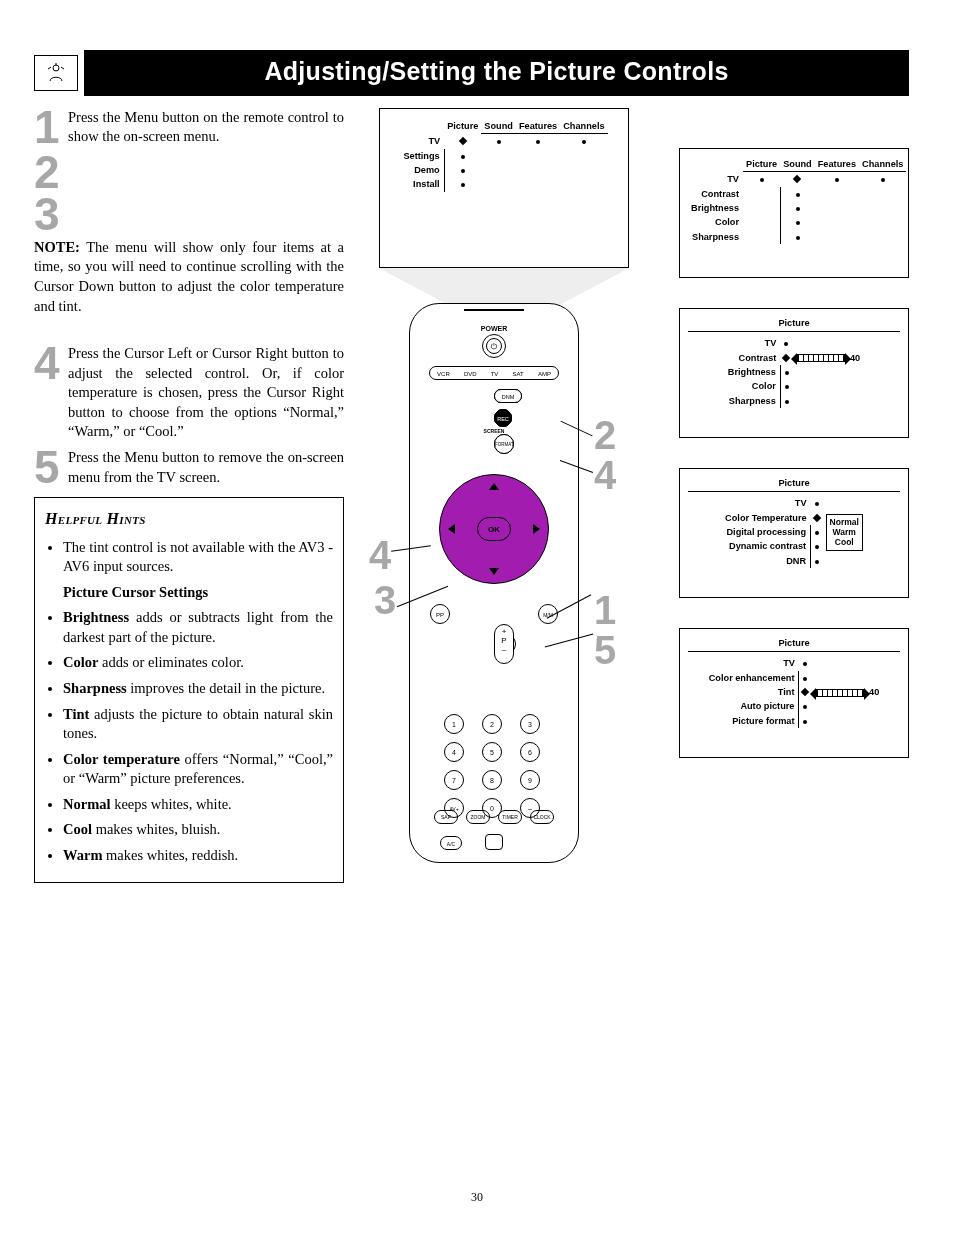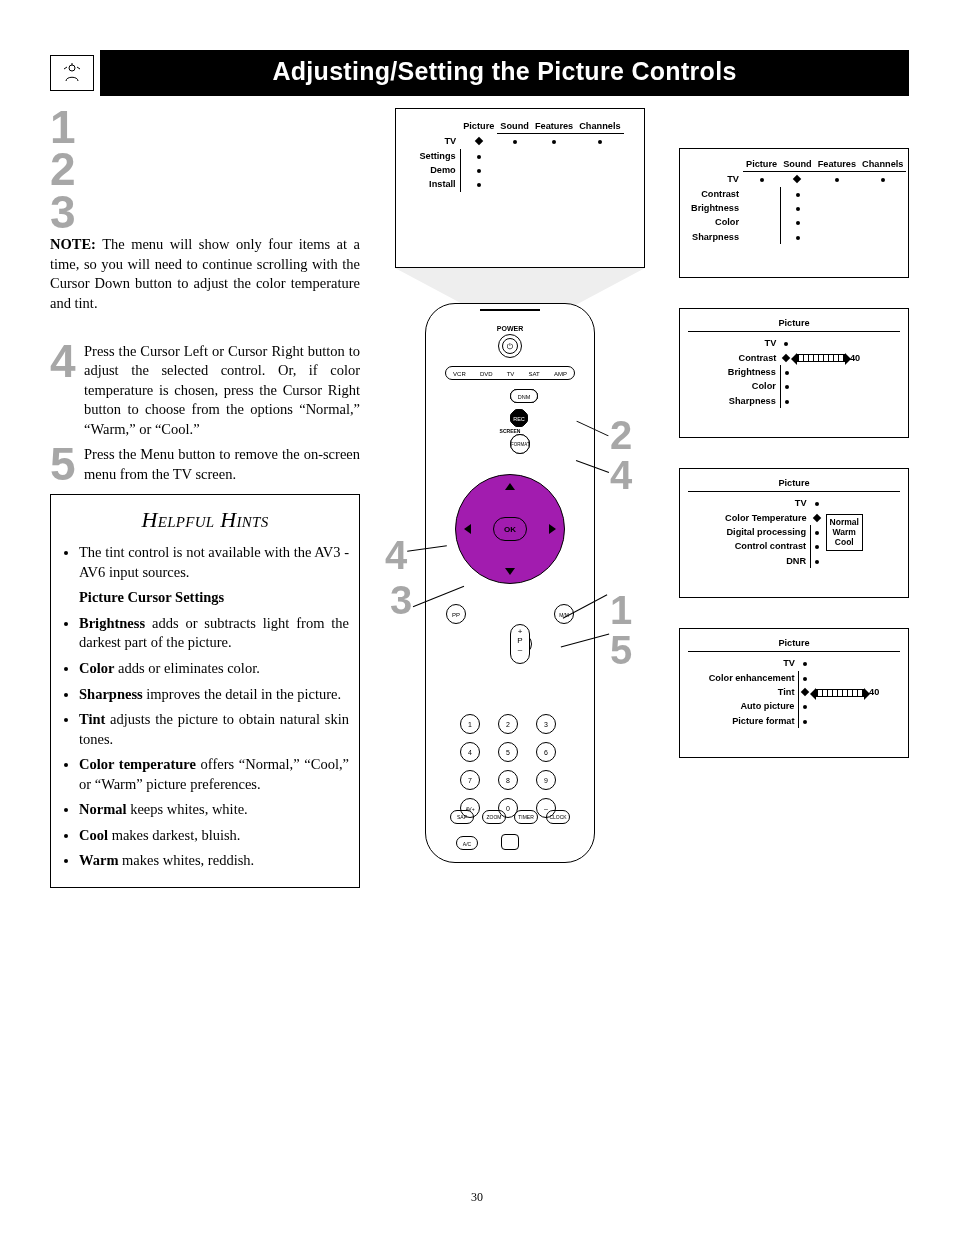--- a/index.html
+++ b/index.html
@@ -9,21 +9,21 @@
     padding: 0;
     background: #fff;
     color: #000;
     font-size: 14.5px;
     line-height: 1.35;
   }
   .page {
     width: 954px;
     height: 1235px;
     margin: 0 auto;
-    padding: 50px 45px 30px 50px;
+    padding: 50px 45px 30px 34px;
     position: relative;
   }
   .title-row {
     display: flex;
     align-items: center;
     margin-bottom: 12px;
   }
   .title-icon-box {
     width: 44px;
     height: 36px;
@@ -72,25 +72,25 @@
   .note { margin: 6px 0 28px; text-align: justify; }
   .note b { font-weight: bold; }
 
   .hints-box {
     border: 1px solid #000;
     padding: 6px 10px 10px 10px;
     margin-top: 10px;
   }
   .hints-title {
     font-family: Georgia, "Times New Roman", serif;
-    font-weight: normal;
+    font-weight: bold;
     font-style: italic;
     font-variant: small-caps;
-    font-size: 22px;
-    text-align: center;
+    font-size: 16px;
+    text-align: left;
     margin: 4px 0 8px;
     letter-spacing: 0.3px;
   }
   .hints-box ul { margin: 0; padding-left: 18px; }
   .hints-box li { margin-bottom: 6px; text-align: justify; }
   .settings-sub { font-weight: bold; margin: 6px 0 6px 18px; }
 
   
   .screen {
     border: 1px solid #000;
@@ -198,20 +198,21 @@
     </div>
     <div class="title-bar">Adjusting/Setting the Picture Controls</div>
   </div>
 
   <div class="content-row">
 
     <div class="left-col">
 
       <div class="step">
         <div class="step-num">1</div>
+        <div class="step-text">Press the Menu button on the remote control to show the on-screen menu.</div>
       </div>
       <div class="step">
         <div class="step-num">2</div>
       </div>
       <div class="step">
         <div class="step-num">3</div>
       </div>
 
       <p class="note">
         <b>NOTE:</b>
@@ -233,21 +234,21 @@
           <li>The tint control is not available with the AV3 - AV6 input sources.</li>
         </ul>
         <div class="settings-sub">Picture Cursor Settings</div>
         <ul>
           <li><b>Brightness</b><span> adds or subtracts light from the darkest part of the picture.</span></li>
           <li><b>Color</b><span> adds or eliminates color.</span></li>
           <li><b>Sharpness</b><span> improves the detail in the picture.</span></li>
           <li><b>Tint</b><span> adjusts the picture to obtain natural skin tones.</span></li>
           <li><b>Color temperature</b><span> offers “Normal,” “Cool,” or “Warm” picture preferences.</span></li>
           <li><b>Normal</b><span> keeps whites, white.</span></li>
-          <li><b>Cool</b><span> makes darkest, bluish.</span></li>
+          <li><b>Cool</b><span> makes whites, bluish.</span></li>
           <li><b>Warm</b><span> makes whites, reddish.</span></li>
         </ul>
       </div>
     </div>
 
     <div class="right-col">
 
       <div class="screen screen1">
         <table style="margin:0 auto">
             <tbody>
@@ -388,21 +389,21 @@
                 <td><span class="dia"></span></td>
             <td rowspan="3">
                   <div class="optbox"><span>Normal</span><br><span>Warm</span><br><span>Cool</span></div>
                 </td>
               </tr>
         <tr>
                 <td class="lcol"><span>Digital processing</span></td>
                 <td class="vline"><span class="dot"></span></td>
               </tr>
         <tr>
-                <td class="lcol"><span>Control contrast</span></td>
+                <td class="lcol"><span>Dynamic contrast</span></td>
                 <td class="vline"><span class="dot"></span></td>
               </tr>
         <tr>
                 <td class="lcol"><span>DNR</span></td>
                 <td class="vline"><span class="dot"></span></td>
                 <td></td>
               </tr>
         </tbody>
           </table>
       </div>

